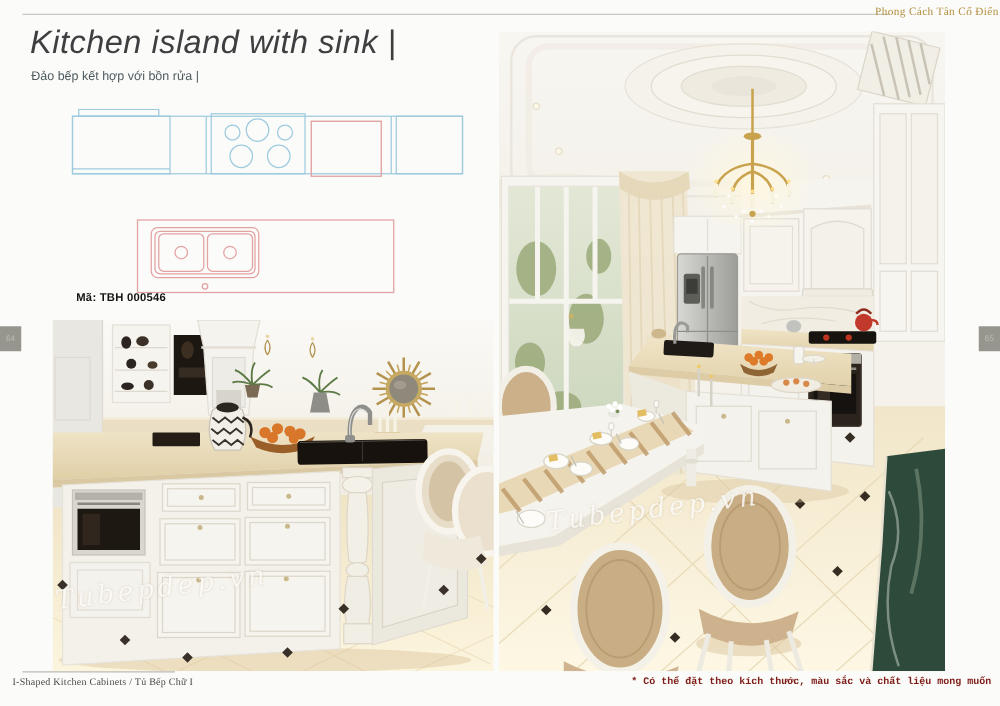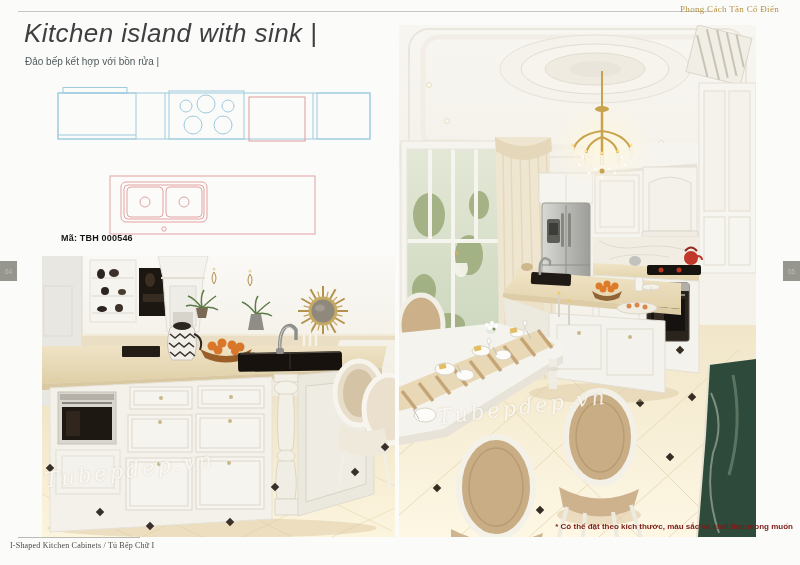--- a/index.html
+++ b/index.html
@@ -3,21 +3,21 @@
 <meta charset="utf-8">
 <style>
   html,body{margin:0;padding:0;background:#e8e8e8;}
   .page{
     position:relative;width:800px;height:565px;margin:0 auto;
     background:#fbfbf9;overflow:hidden;
     font-family:"Liberation Sans",sans-serif;
   }
   .top-rule{position:absolute;left:18px;top:11px;width:694px;height:1px;background:#c9c7c2;}
   .brand{
-    position:absolute;right:21px;top:4px;
+    position:absolute;right:1px;top:4px;
     font-family:"Liberation Serif",serif;font-size:9px;color:#b49043;letter-spacing:.3px;
   }
   .title{
     position:absolute;left:24px;top:18px;margin:0;
     font-size:26px;font-weight:300;color:#3f3e40;letter-spacing:.4px;font-style:italic;
   }
   .subtitle{position:absolute;left:25px;top:56px;font-size:10px;color:#4e5a5e;}
   .plan-drawing{position:absolute;left:53px;top:87px;width:322px;height:57px;}
   .sink-drawing{position:absolute;left:108px;top:174px;width:212px;height:66px;}
   .code{position:absolute;left:17px;top:233px;font-size:9px;font-weight:bold;color:#151515;letter-spacing:.2px;padding-left:44px;}
@@ -37,22 +37,22 @@
     text-shadow:0 0 2px rgba(170,150,110,.35);pointer-events:none;white-space:nowrap;
   }
   .wm-left{left:2px;top:202px;font-size:21px;}
   .wm-right{left:38px;top:370px;font-size:21px;}
   .footer-rule{position:absolute;left:18px;top:537px;width:122px;height:1px;background:#bcbab4;}
   .footer-series{
     position:absolute;left:10px;top:541px;
     font-family:"Liberation Serif",serif;font-size:8px;color:#4a4a45;letter-spacing:.2px;
   }
   .footer-note{
-    position:absolute;right:7px;top:522px;
-    font-family:Liberation Sans, sans-serif;font-size:8px;font-weight:bold;color:#7d1b16;margin-left:20px;
+    position:absolute;right:7px;top:541px;
+    font-family:Liberation Mono, monospace;font-size:8px;font-weight:bold;color:#7d1b16;margin-left:20px;
   }
 </style>
 </head>
 <body>
 
 <div class="page">
 
   <div class="top-rule"></div>
   <div class="brand">Phong Cách Tân Cổ Điển</div>
   <h1 class="title">Kitchen island with sink |</h1>

